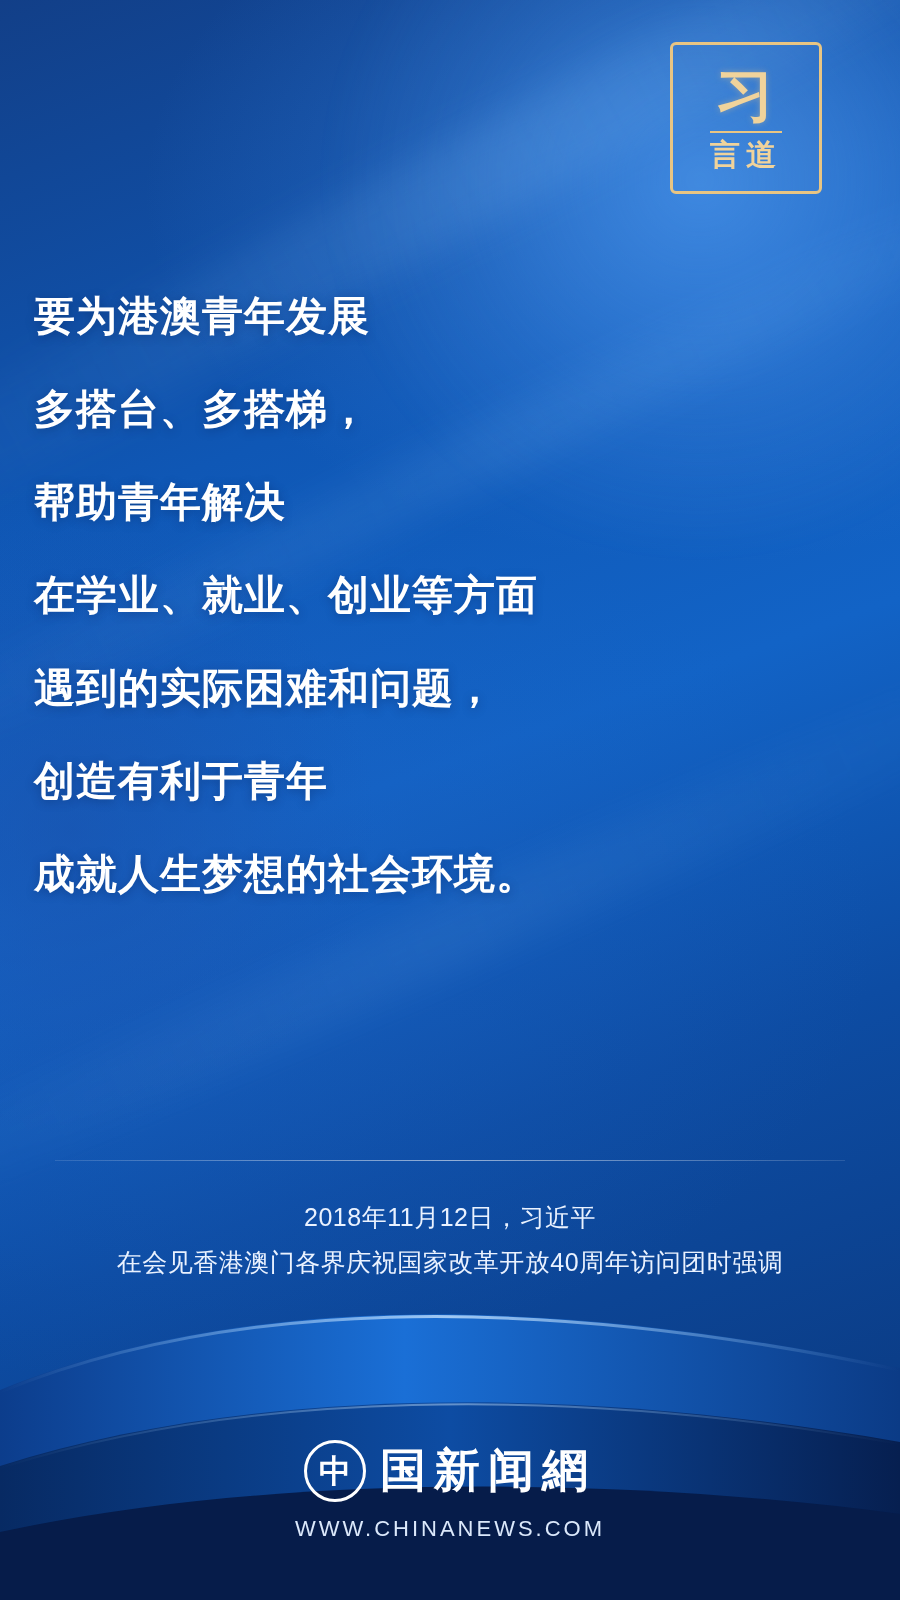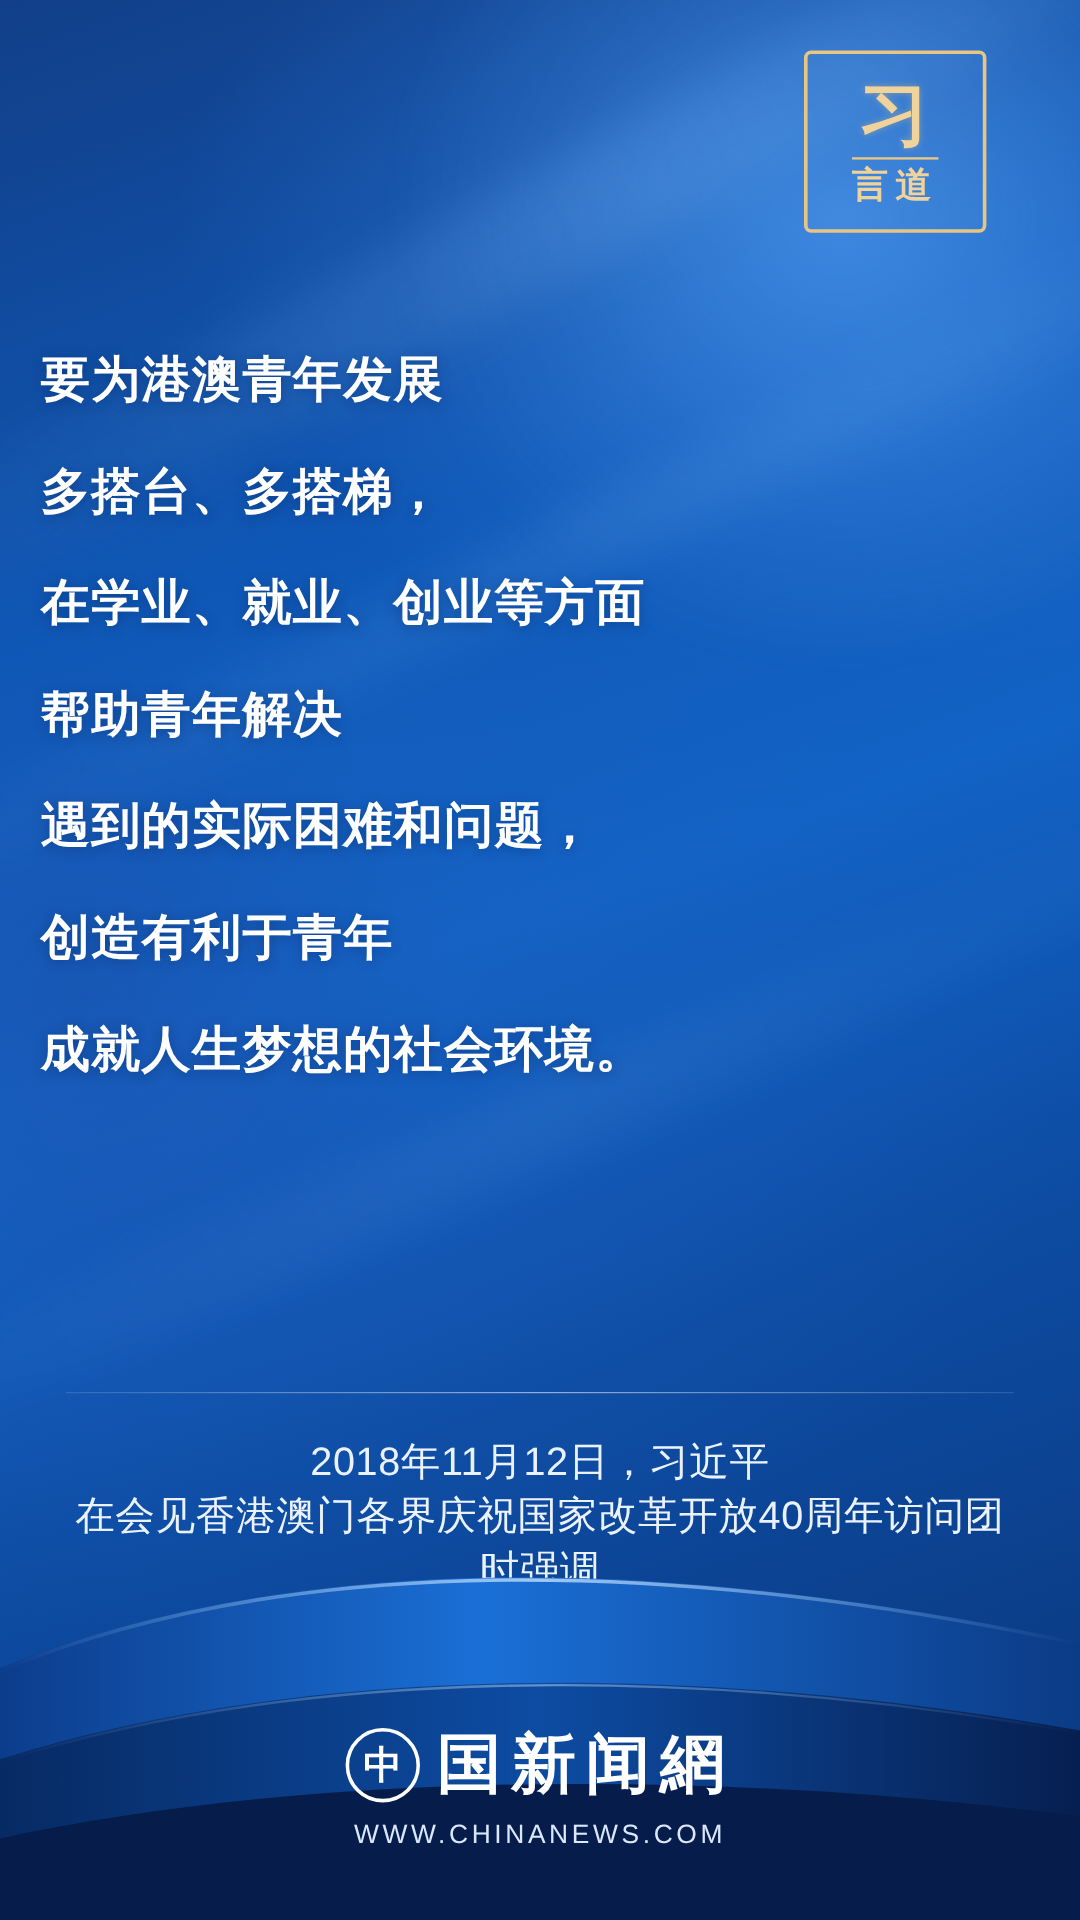--- a/index.html
+++ b/index.html
@@ -107,21 +107,21 @@
     top: 1160px;
     text-align: center;
   }
   .attrib .rule {
     height: 1px;
     background: linear-gradient(90deg, rgba(255,255,255,0.12) 0%, rgba(255,255,255,0.55) 50%, rgba(255,255,255,0.12) 100%);
     margin-bottom: 34px;
   }
   .attrib .a-line {
     color: #eaf2ff;
-    font-size: 33px;
+    font-size: 25px;
     line-height: 45px;
     letter-spacing: .5px;
   }
 
   
   .wave-wrap {
     position: absolute;
     left: 0; right: 0; bottom: 0;
     height: 330px;
     overflow: hidden;
@@ -131,21 +131,21 @@
   
   .brand {
     position: absolute;
     left: 0; right: 0;
     bottom: 58px;
     text-align: center;
     color: #ffffff;
   }
   .brand .cn {
     font-family: "Liberation Serif", "DejaVu Serif", serif;
-    font-size: 54px;
+    font-size: 46px;
     font-weight: 700;
     letter-spacing: 8px;
     line-height: 1.1;
   }
   .brand .url {
     margin-top: 14px;
     font-size: 22px;
     letter-spacing: 3px;
     color: #dbe8fb;
   }
@@ -182,22 +182,22 @@
   <div class="logo">
     <div class="logo-inner">
       <span class="xi">习</span>
       <span class="yd">言道</span>
     </div>
   </div>
 
   <div class="quote">
     <div class="line">要为港澳青年发展</div>
     <div class="line">多搭台、多搭梯，</div>
+    <div class="line">帮助青年解决</div>
     <div class="line">在学业、就业、创业等方面</div>
-    <div class="line">帮助青年解决</div>
     <div class="line">遇到的实际困难和问题，</div>
     <div class="line">创造有利于青年</div>
     <div class="line">成就人生梦想的社会环境。</div>
   </div>
 
   <div class="attrib">
     <div class="rule"></div>
     <div class="a-line">2018年11月12日，习近平</div>
     <div class="a-line">在会见香港澳门各界庆祝国家改革开放40周年访问团时强调</div>
   </div>

